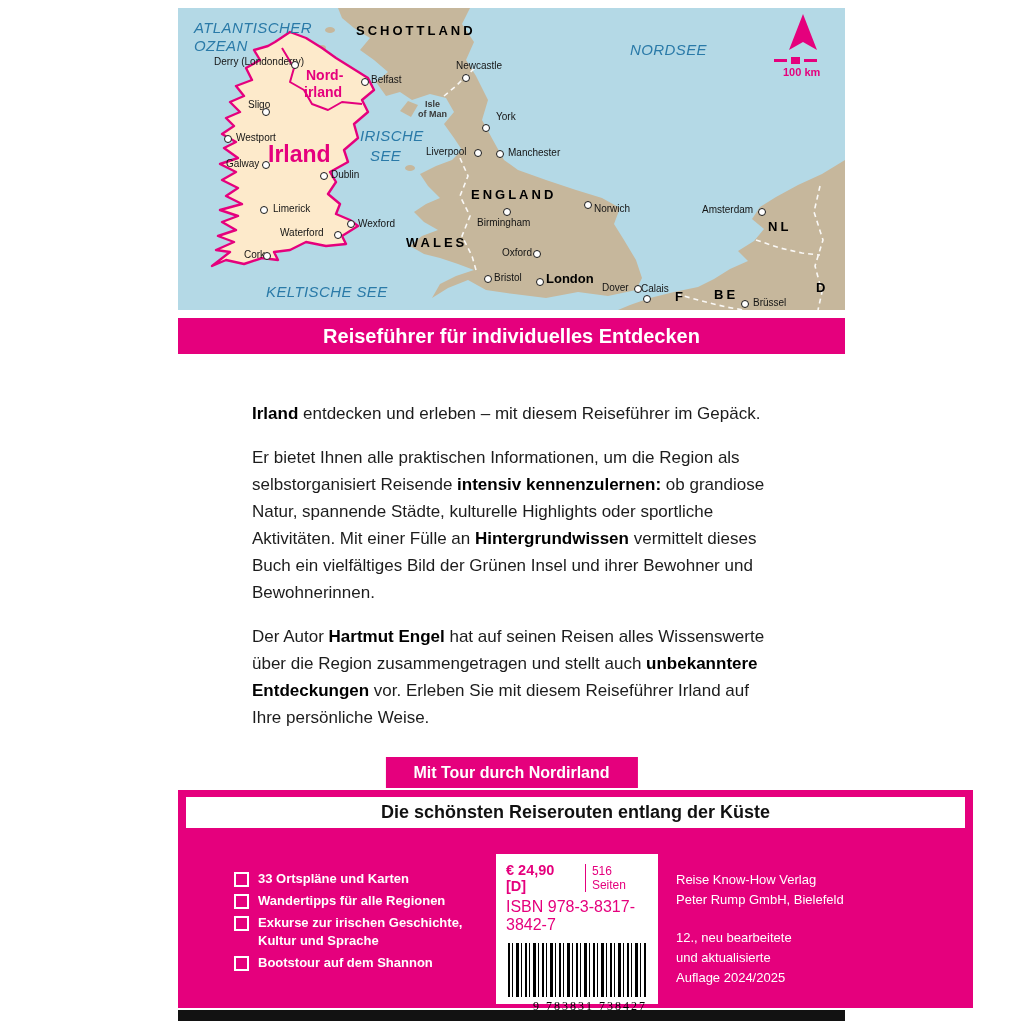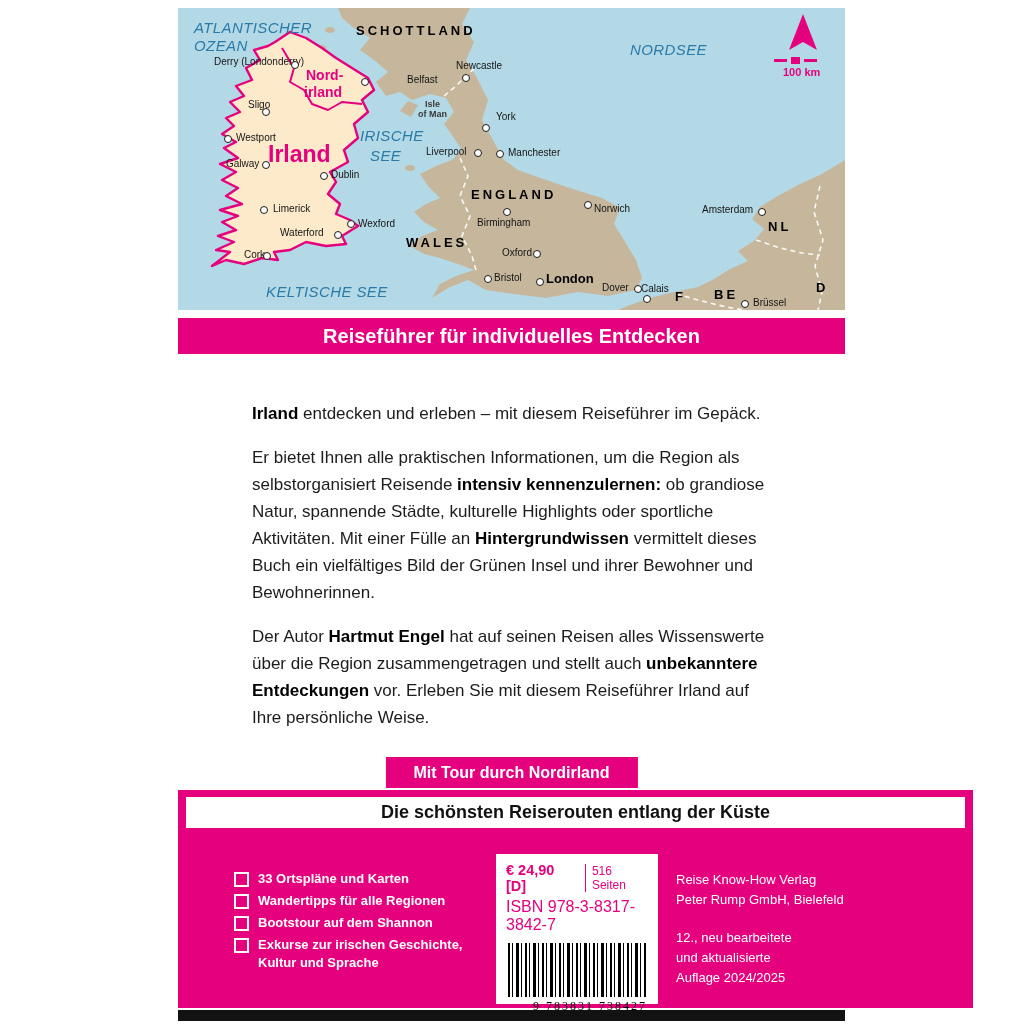--- a/index.html
+++ b/index.html
@@ -109,21 +109,21 @@
           <span class="ml country" style="left: 293px; top: 180px;">ENGLAND</span>
           <span class="ml country" style="left: 228px; top: 228px;">WALES</span>
           <span class="ml country" style="left: 590px; top: 212px;">NL</span>
           <span class="ml country" style="left: 536px; top: 280px;">BE</span>
           <span class="ml country" style="left: 638px; top: 273px;">D</span>
           <span class="ml country" style="left: 497px; top: 282px;">F</span>
           <span class="ml region-sm" style="left: 128px; top: 60px;">Nord-</span>
           <span class="ml region-sm" style="left: 126px; top: 77px;">irland</span>
           <span class="ml region-lg" style="left: 90px; top: 134px;">Irland</span>
           <span class="ml city" style="left: 36px; top: 48px;">Derry (Londonderry)</span>
-          <span class="ml city" style="left: 193px; top: 66px; margin-left: 36px;">Belfast</span>
+          <span class="ml city" style="left: 193px; top: 66px;">Belfast</span>
           <span class="ml city" style="left: 278px; top: 52px;">Newcastle</span>
           <span class="ml city" style="left: 318px; top: 103px;">York</span>
           <span class="ml city" style="left: 70px; top: 91px;">Sligo</span>
           <span class="ml city" style="left: 58px; top: 124px;">Westport</span>
           <span class="ml city" style="left: 248px; top: 138px;">Liverpool</span>
           <span class="ml city" style="left: 330px; top: 139px;">Manchester</span>
           <span class="ml city" style="left: 48px; top: 150px;">Galway</span>
           <span class="ml city" style="left: 153px; top: 161px;">Dublin</span>
           <span class="ml city" style="left: 95px; top: 195px;">Limerick</span>
           <span class="ml city" style="left: 416px; top: 195px;">Norwich</span>
@@ -184,25 +184,25 @@
           <div class="feat">
             <span class="cb"></span>
             <span class="ft">33 Ortspläne und Karten</span>
           </div>
           <div class="feat">
             <span class="cb"></span>
             <span class="ft">Wandertipps für alle Regionen</span>
           </div>
           <div class="feat">
             <span class="cb"></span>
+            <span class="ft">Exkurse zur irischen Geschichte, Kultur und Sprache</span>
+          </div>
+          <div class="feat">
+            <span class="cb"></span>
             <span class="ft">Bootstour auf dem Shannon</span>
-          </div>
-          <div class="feat">
-            <span class="cb"></span>
-            <span class="ft">Exkurse zur irischen Geschichte, Kultur und Sprache</span>
           </div>
         </div>
 
       <div class="panel">
         <div class="price-row">
           <span class="price">€ 24,90 [D]</span>
           <span class="pages">516 Seiten</span>
         </div>
         <div class="isbn">ISBN 978-3-8317-3842-7</div>
         <div class="bars"></div>

